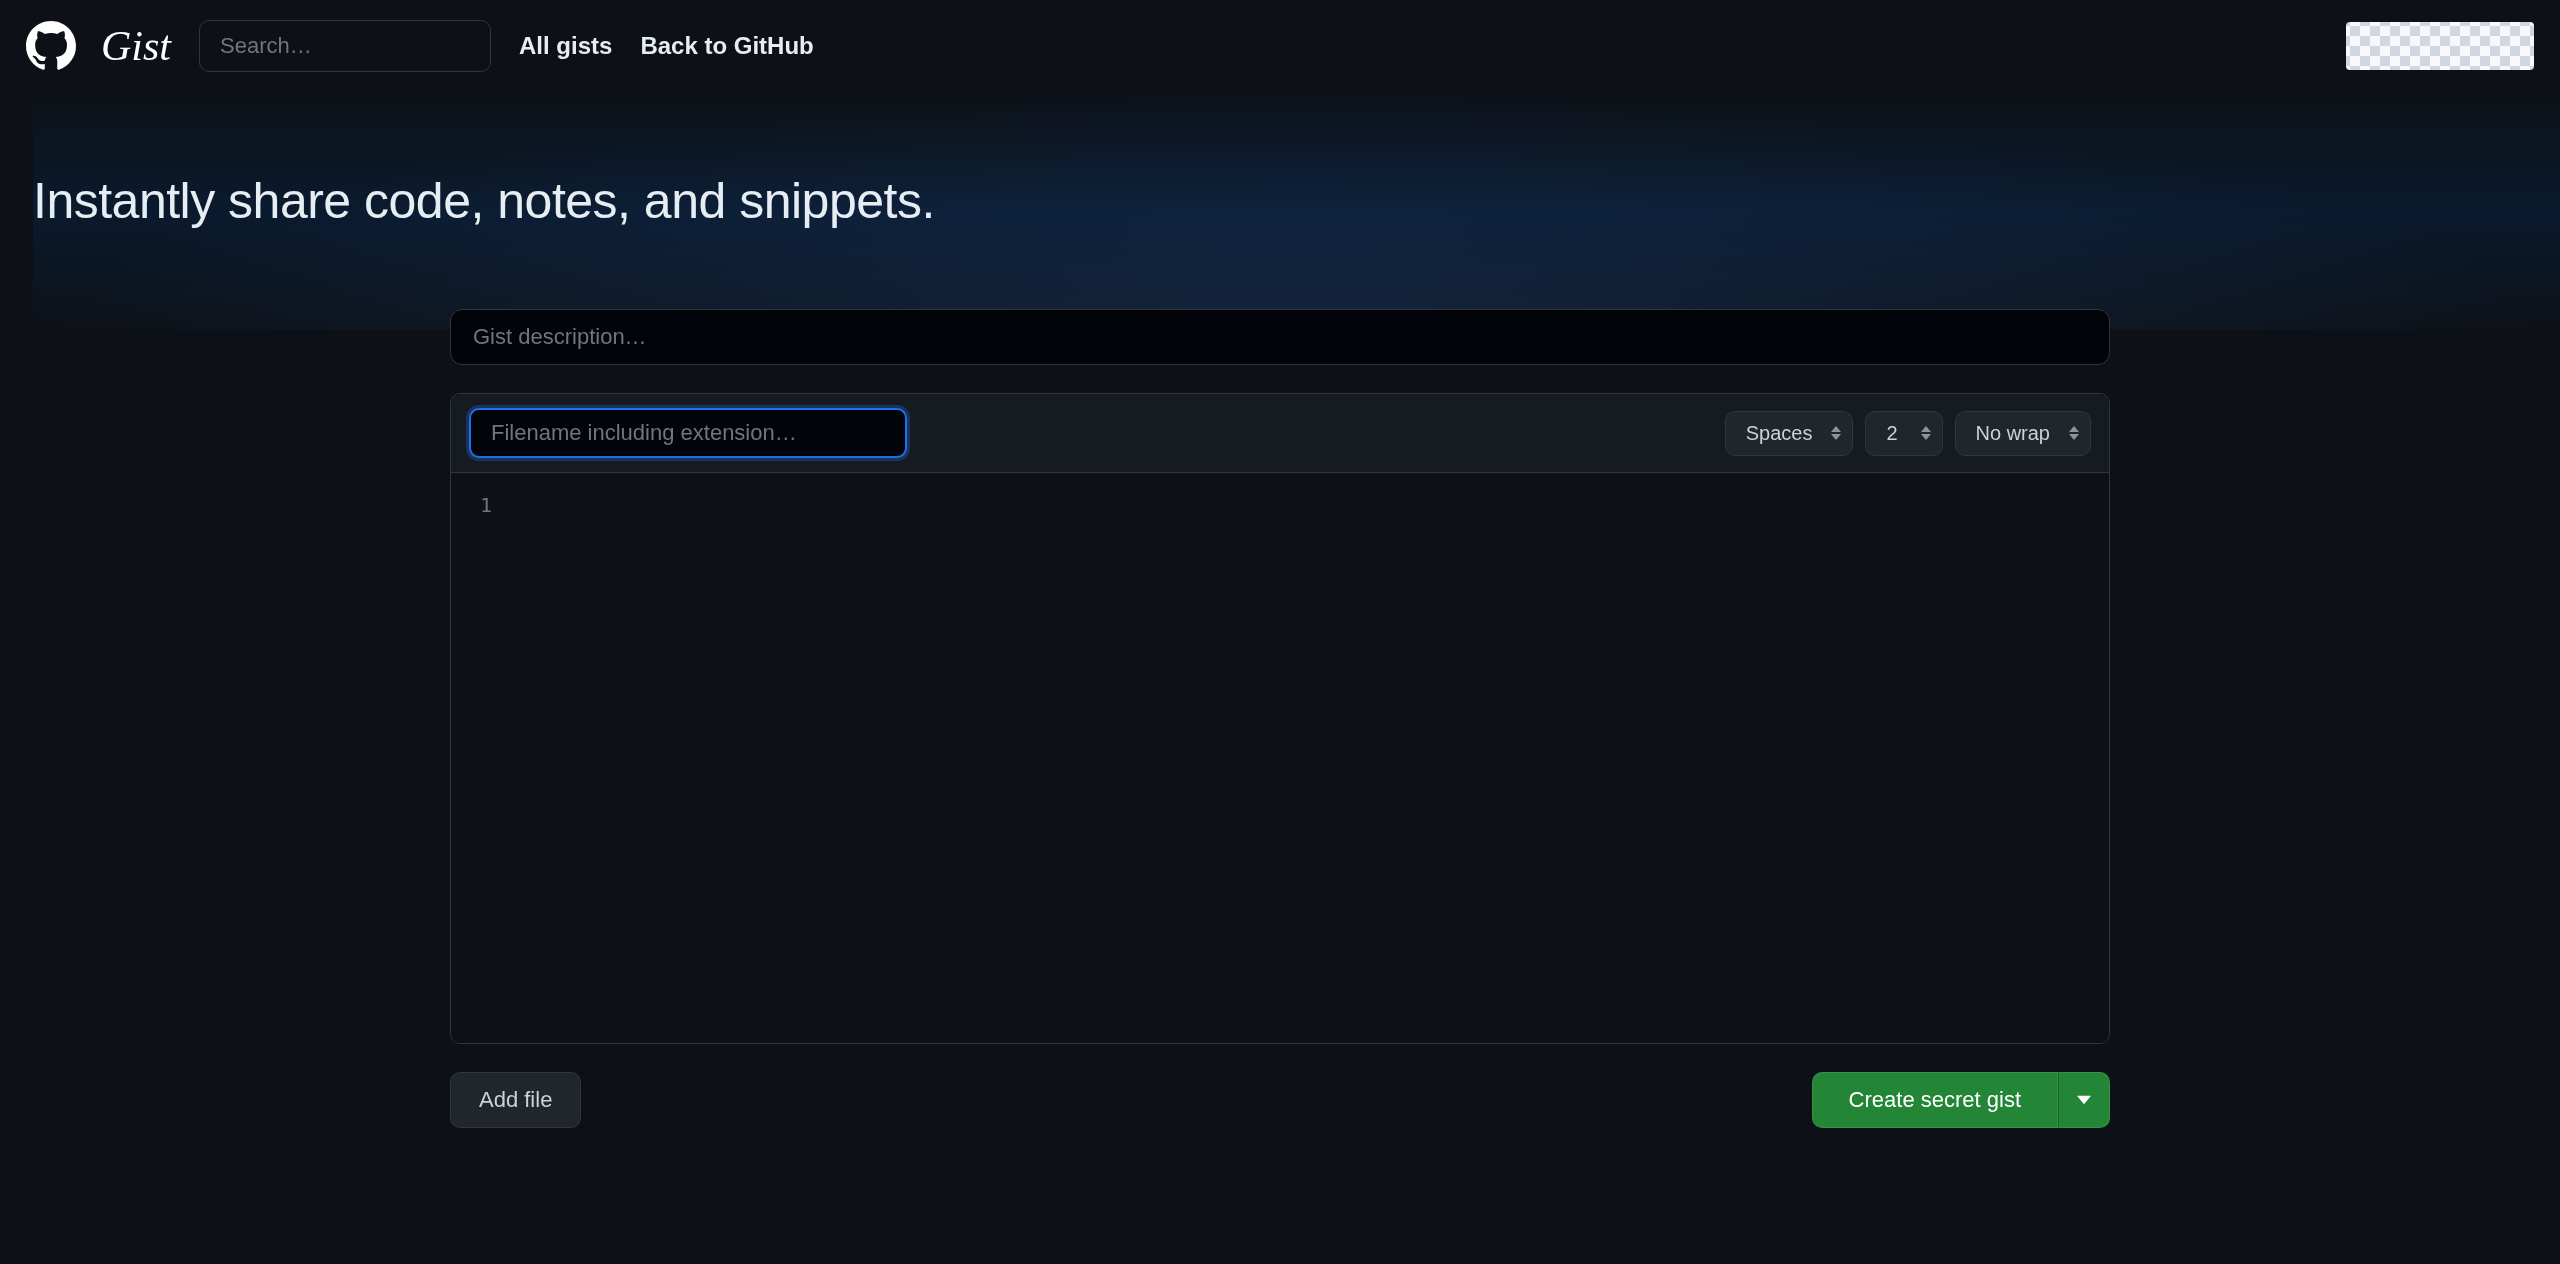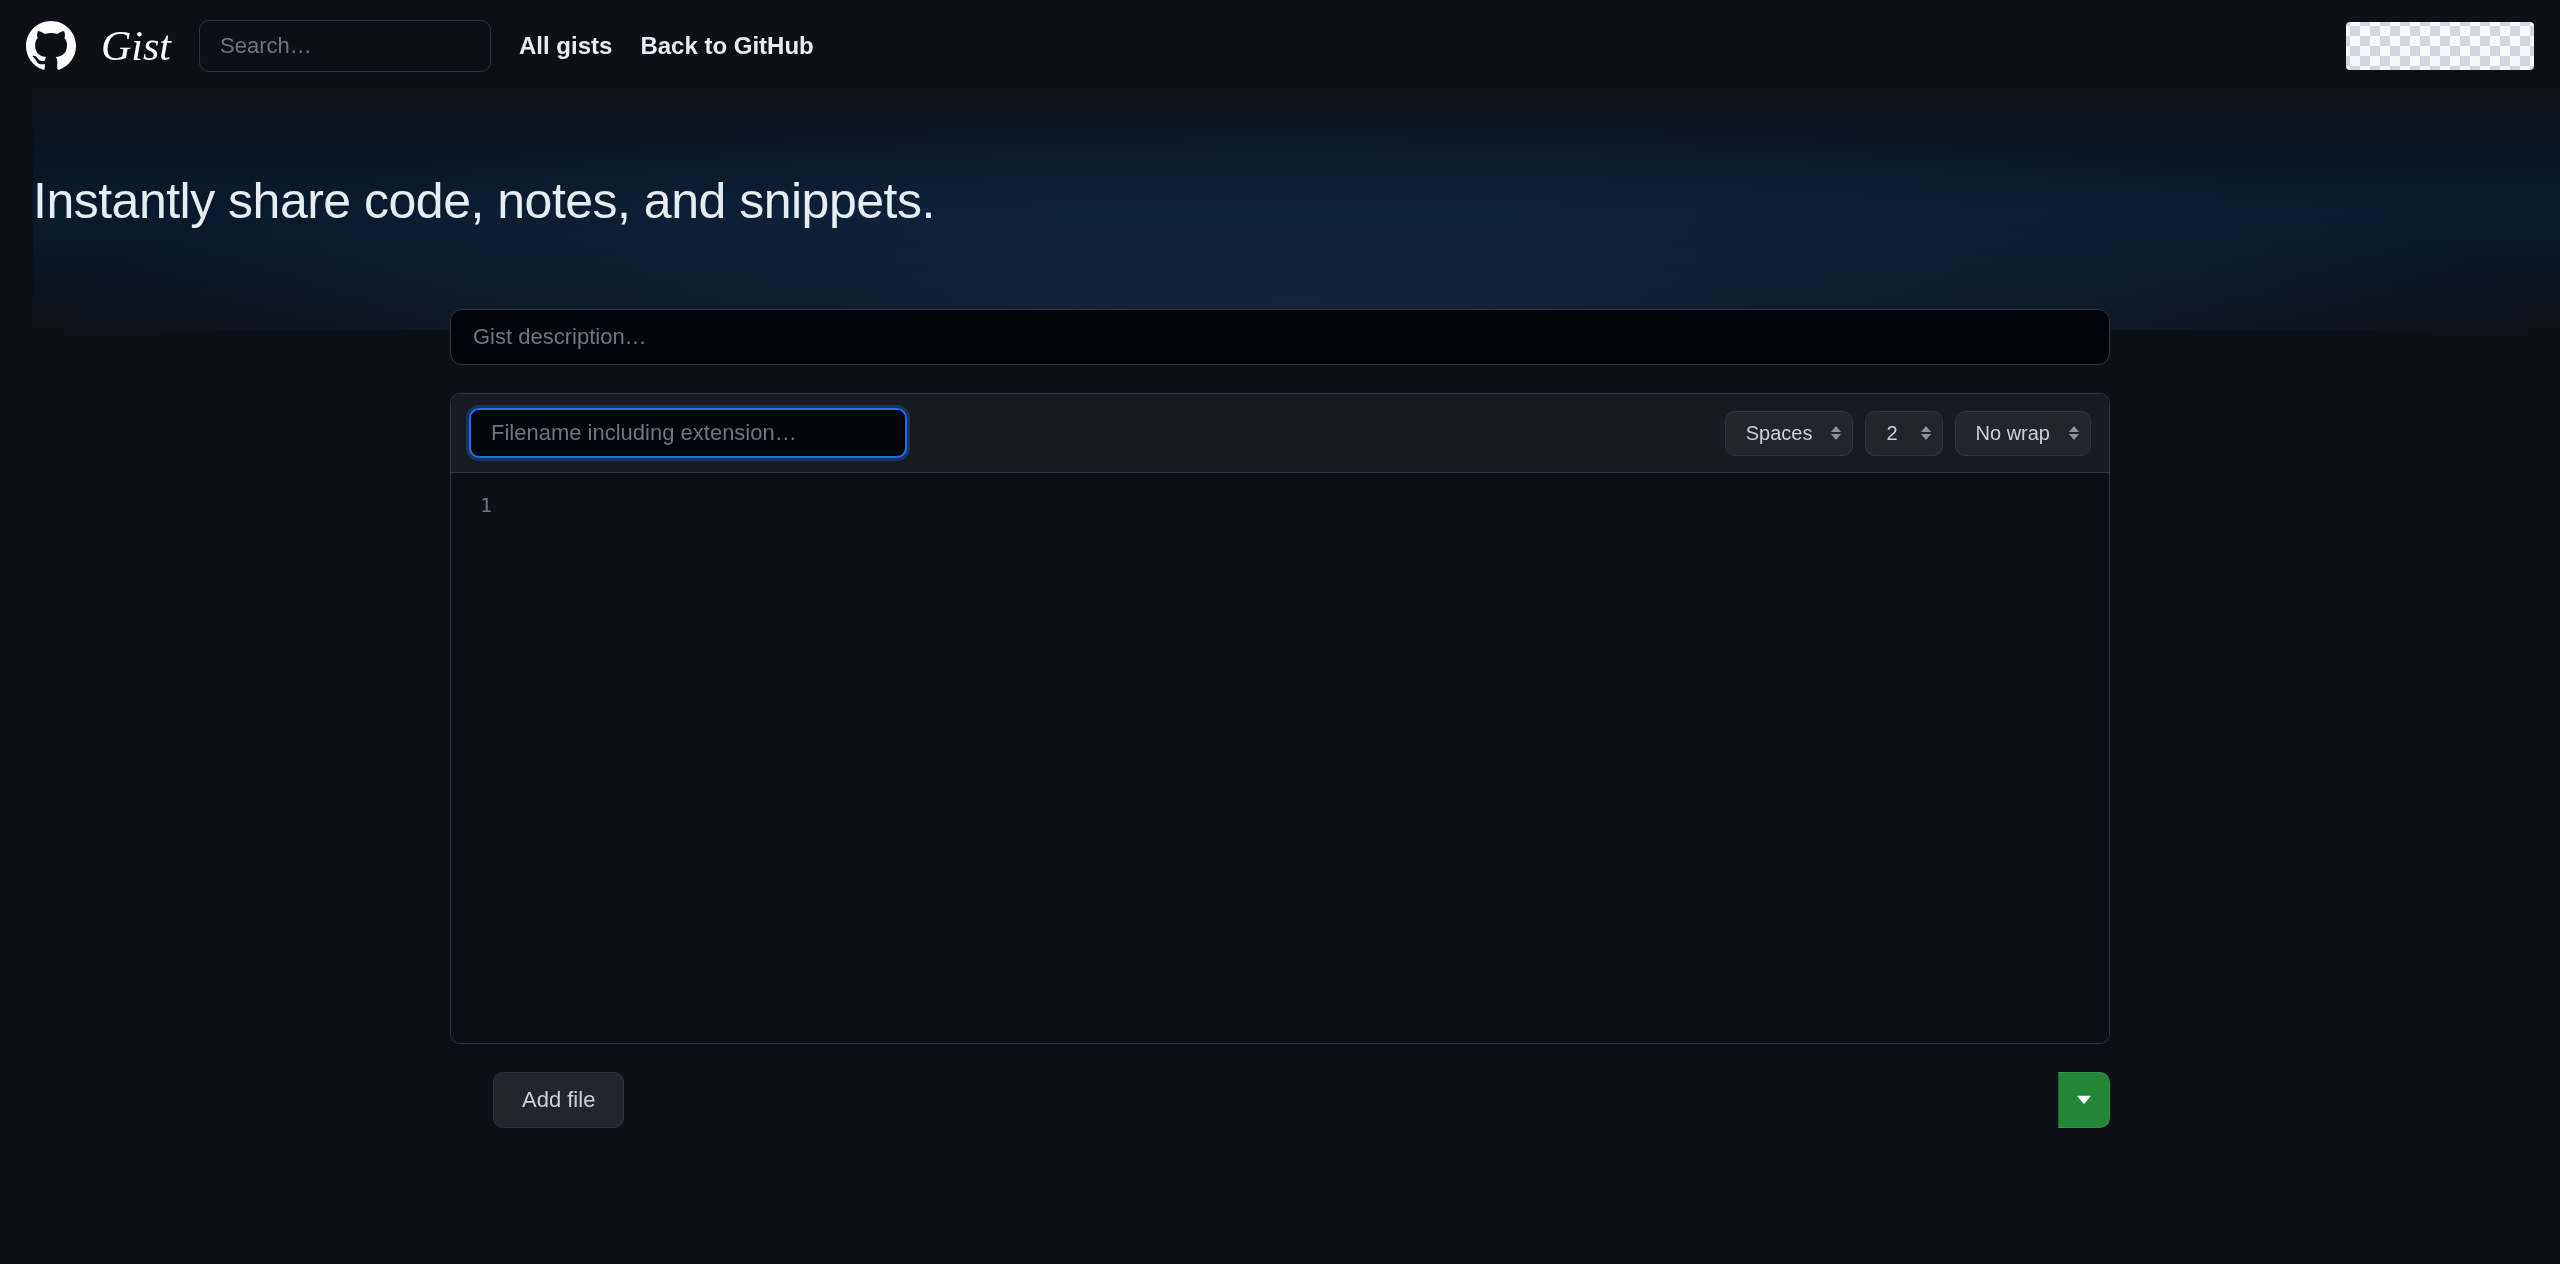--- a/index.html
+++ b/index.html
@@ -172,21 +172,20 @@
       padding: 2px 16px;
     }
     .code-area {
       flex: 1;
       padding: 18px 0;
     }
     .bottom-actions {
       display: flex;
       justify-content: space-between;
       margin-top: 28px;
-      margin-left: 43px;
     }
     .btn {
       padding: 14px 28px;
       border-radius: 10px;
       font-size: 22px;
       font-weight: 500;
       cursor: pointer;
       border: 1px solid #30363d;
     }
     .btn-secondary {
@@ -287,20 +286,21 @@
       <div class="line-numbers">
         <div class="line-number">1</div>
       </div>
       <div class="code-area"></div>
     </div>
   </div>
 
   <div class="bottom-actions">
     <button class="btn btn-secondary">Add file</button>
     <div class="btn-group">
+      <button class="btn btn-primary">Create secret gist</button>
       <button class="btn-caret">
         <svg viewBox="0 0 10 6">
             <path d="M5 6L0 0h10z"></path>
           </svg>
       </button>
     </div>
   </div>
 </div>
 
 </body></html>

